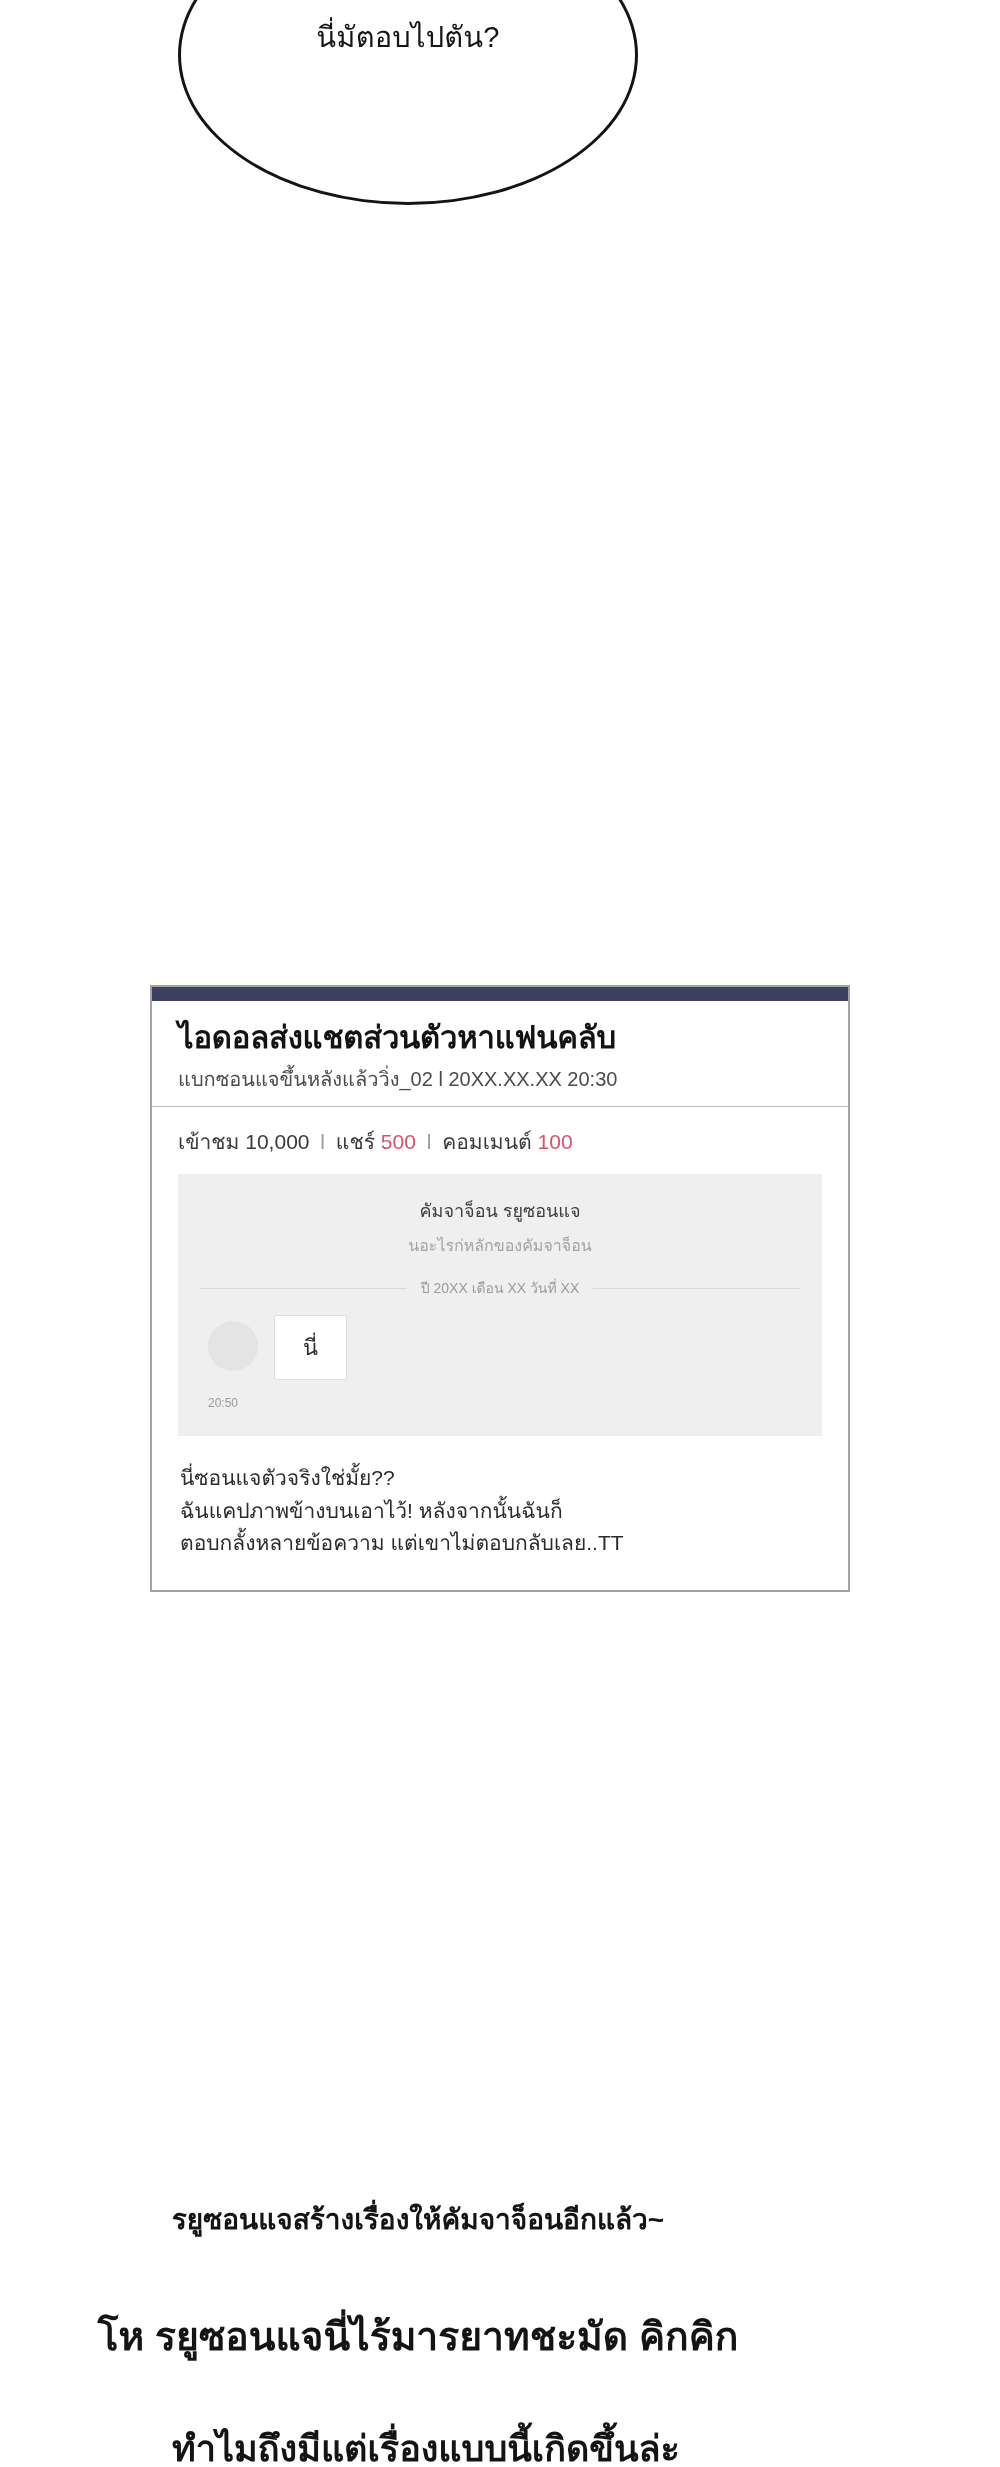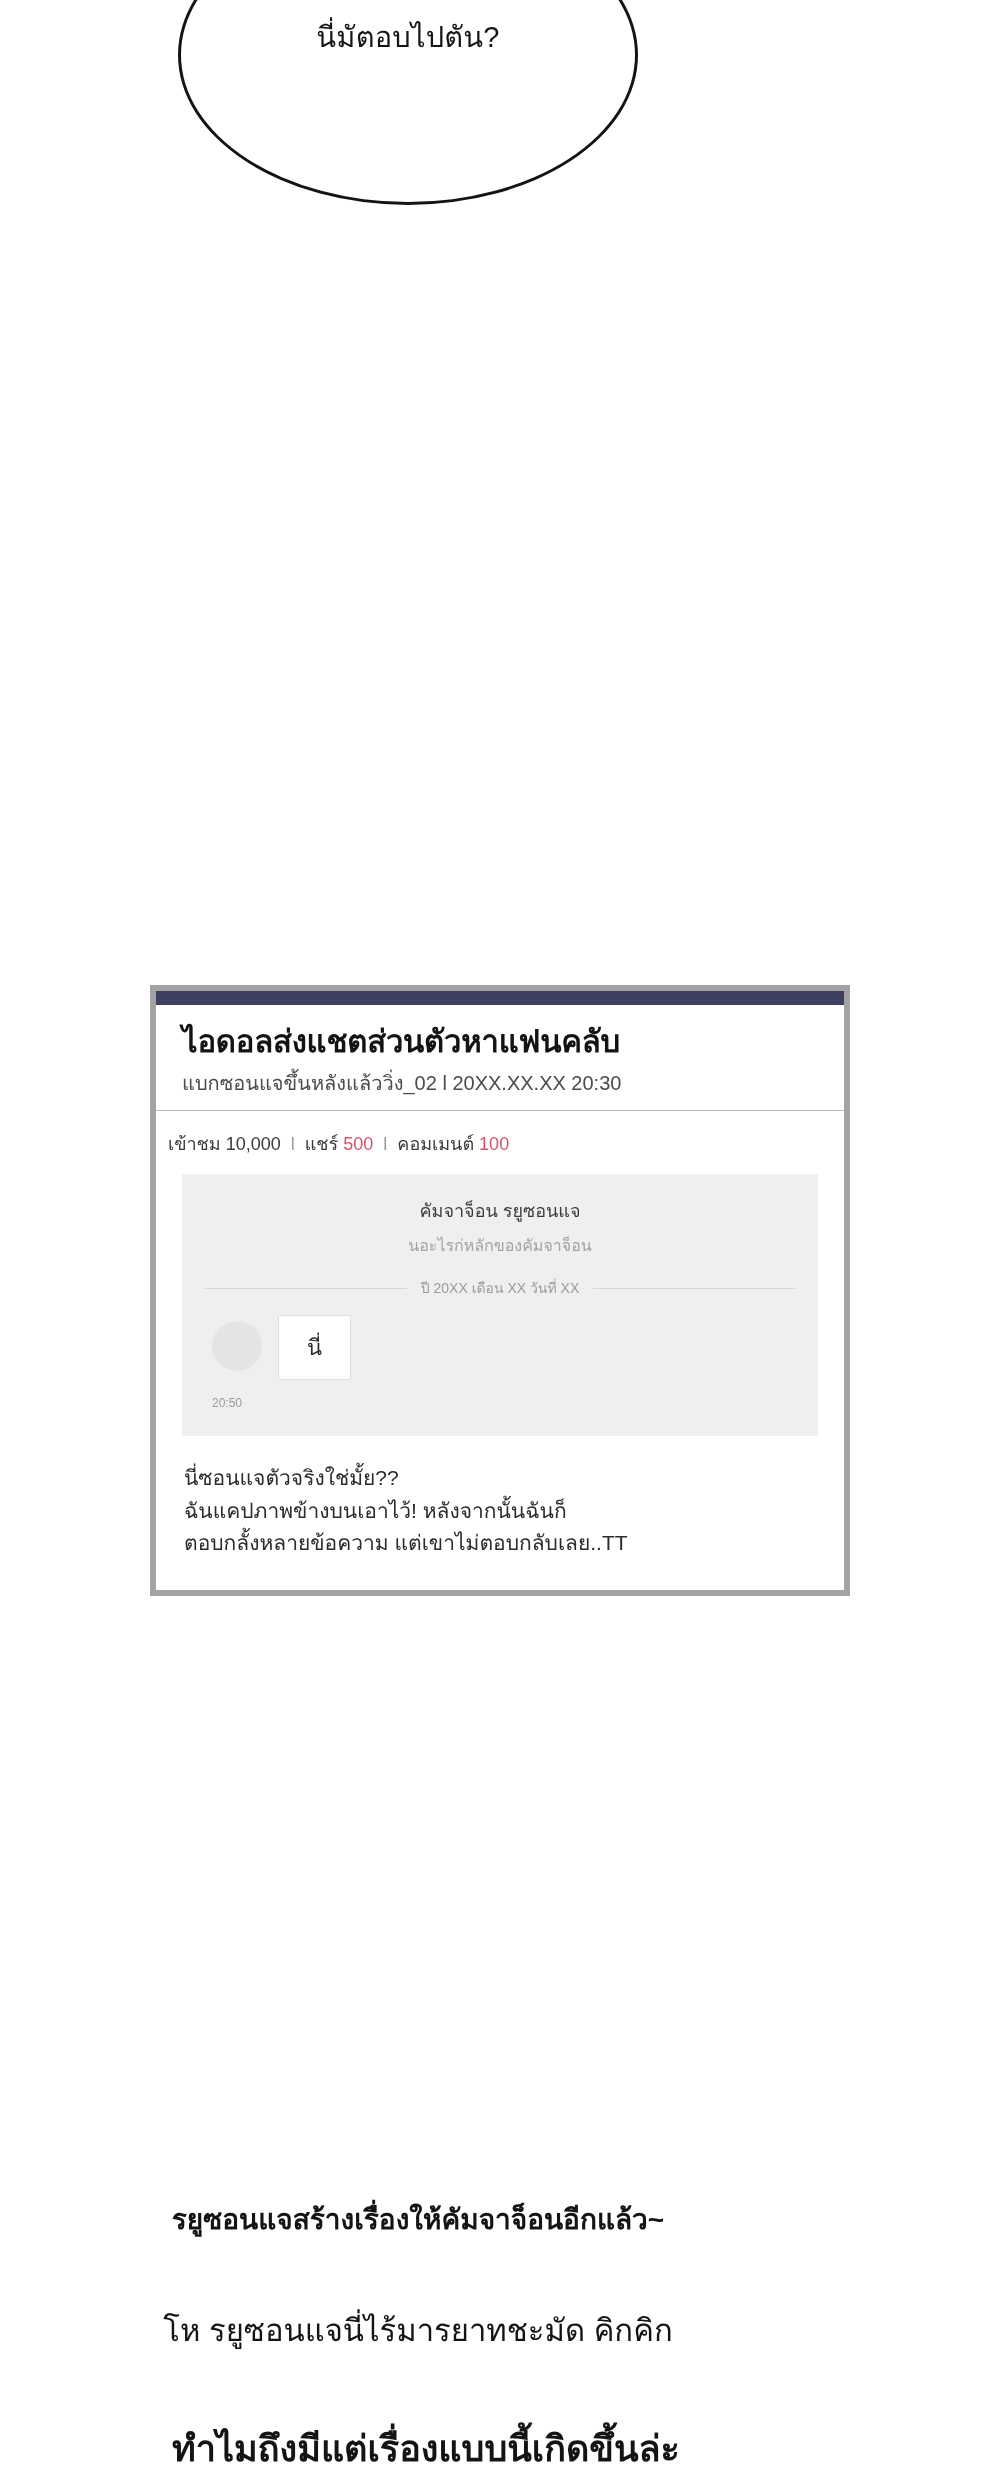--- a/index.html
+++ b/index.html
@@ -41,21 +41,21 @@
   }
 
   
   .post-card {
     position: absolute;
     left: 150px;
     top: 985px;
     width: 700px;
     box-sizing: border-box;
     background: #ffffff;
-    border: 6px solid #a3a3a3;
+    border: 2px solid #a3a3a3;
   }
   .post-topbar {
     height: 14px;
     background: #3d4060;
     width: 100%;
   }
   .post-head {
     padding: 18px 26px 14px 26px;
     border-bottom: 1px solid #b9b9b9;
   }
@@ -66,22 +66,22 @@
     line-height: 1.25;
     letter-spacing: -0.2px;
   }
   .post-sub {
     margin-top: 8px;
     font-size: 20px;
     color: #4c4c4c;
     line-height: 1.3;
   }
   .post-stats {
-    padding: 18px 26px 16px 12px;
-    font-size: 18px;
+    padding: 18px 26px 16px 26px;
+    font-size: 21px;
     color: #3a3a3a;
   }
   .post-stats .sep {
     color: #9a9a9a;
     padding: 0 5px;
   }
   .stat-pink {
     color: #d6536a;
   }
 
@@ -169,22 +169,22 @@
     text-align: center;
     color: #141414;
   }
   .narr-1 {
     top: 2197px;
     font-size: 28px;
     font-weight: bold;
   }
   .narr-2 {
     top: 2305px;
-    font-size: 31px;
-    font-weight: normal;
+    font-size: 39px;
+    font-weight: bold;
   }
   .narr-3 {
     top: 2420px;
     font-size: 36px;
     font-weight: bold;
     padding-left: 8px;
   }
 </style>
 </head>
 <body>

